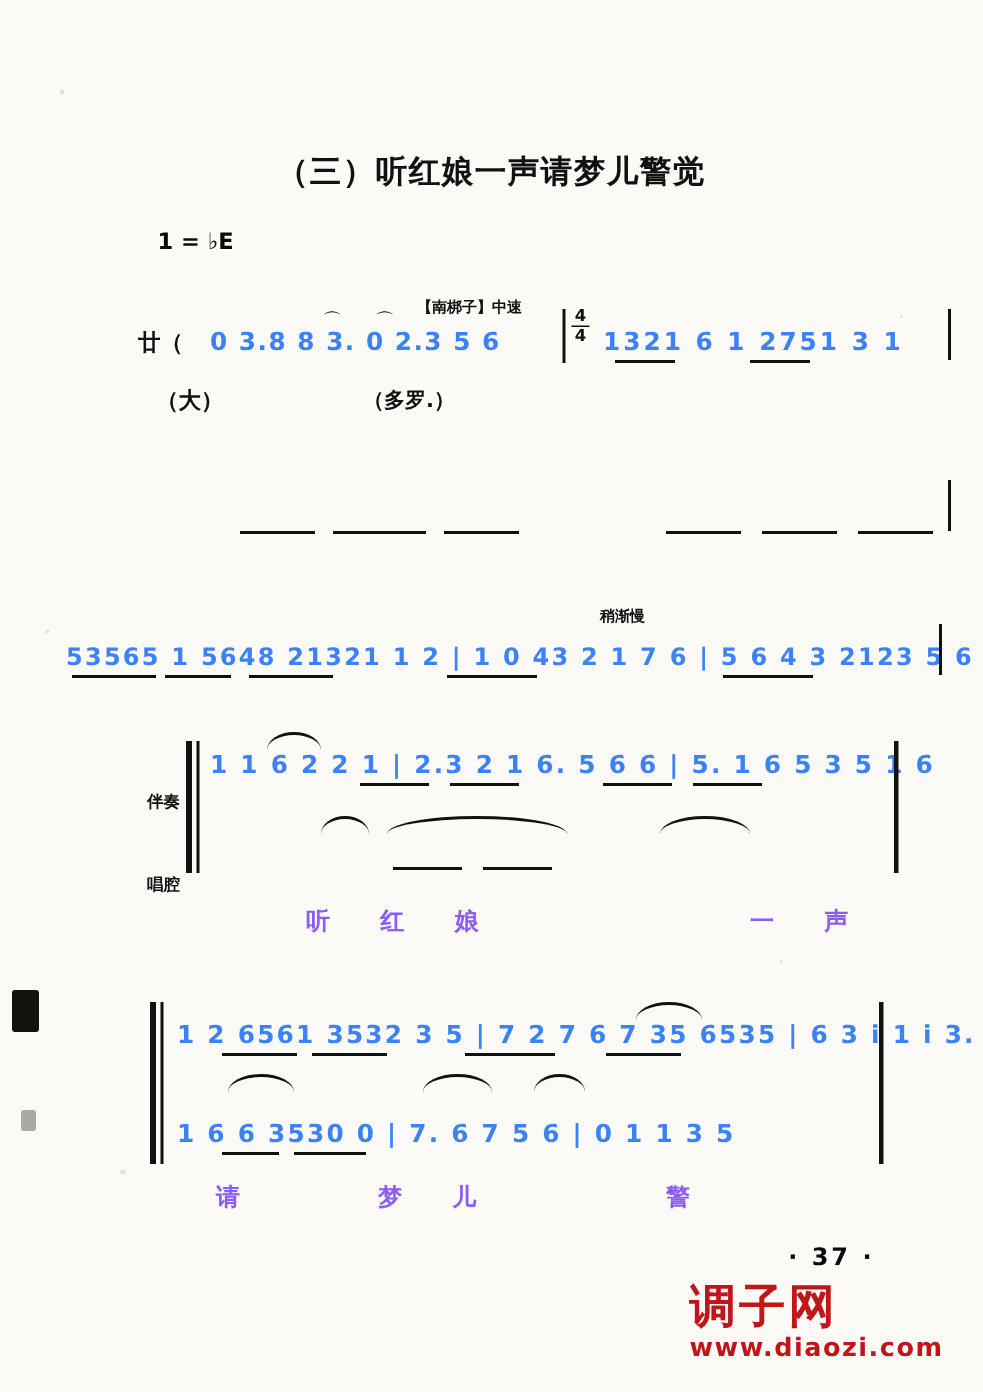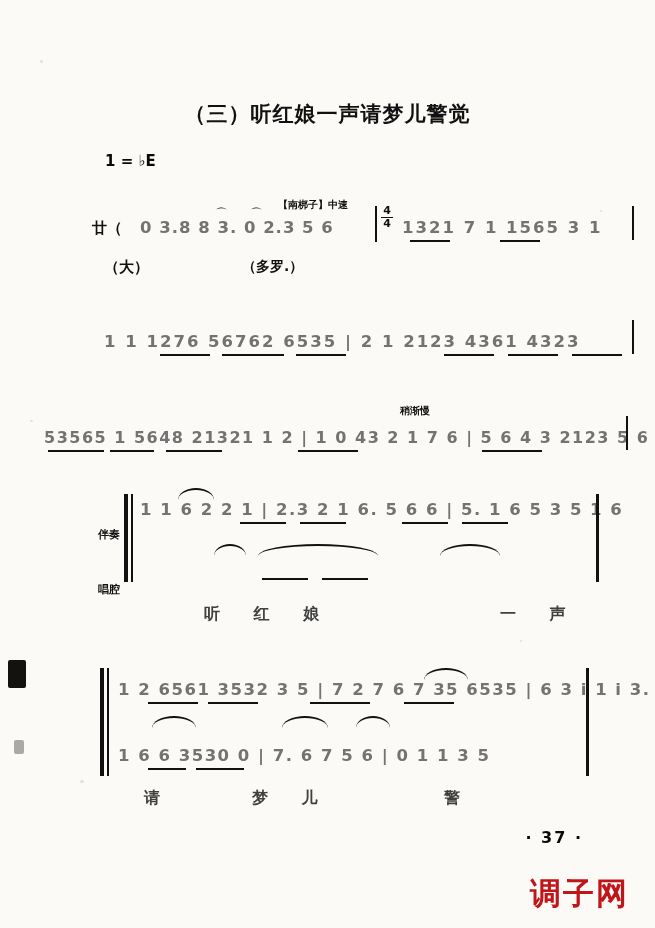--- a/index.html
+++ b/index.html
@@ -60,30 +60,30 @@
     color: #111;
   }
 
   .sysrow {
     position: absolute;
     font-family: "DejaVu Sans", sans-serif;
     font-size: 16.5px;
     font-weight: 700;
     letter-spacing: 0.5px;
     white-space: nowrap;
-    color: #737373;
+    color: #3b82f6;
   }
   .lyricrow {
     position: absolute;
     font-family: "DejaVu Sans", sans-serif;
     font-size: 16px;
     font-weight: 700;
     letter-spacing: 14px;
     white-space: nowrap;
-    color: #404040;
+    color: #8b5cf6;
   }
   .smalllabel {
     position: absolute;
     font-family: "DejaVu Sans", sans-serif;
     font-size: 11px;
     font-weight: 700;
     color: #111;
     margin-top: 24px;
   }
   .paren {
@@ -187,27 +187,26 @@
   <div style="position:absolute;left:215px;top:205px;font-size:13px;font-family:'DejaVu Sans',sans-serif;">⌒</div>
   <div style="position:absolute;left:250px;top:205px;font-size:13px;font-family:'DejaVu Sans',sans-serif;">⌒</div>
 
   <div class="barline" style="left:375px;top:206px;height:36px;"></div>
   <div class="meter" style="left:378px;top:206px;width:18px;">
     <div>4</div>
     <div style="border-top:1.5px solid #111;width:12px;margin:1px auto 1px;"></div>
     <div>4</div>
   </div>
 
-  <div class="sysrow" style="left:402px;top:218px;letter-spacing:2px;">1321   7 1    1565 3 1</div>
+  <div class="sysrow" style="left:402px;top:218px;letter-spacing:2px;">1321   6 1    2751 3 1</div>
   <div class="barline" style="left:632px;top:206px;height:34px;"></div>
 
   <div class="underline-group" style="left:410px;top:240px;width:40px;"></div>
   <div class="underline-group" style="left:500px;top:240px;width:40px;"></div>
 
-  <div class="sysrow" style="left:104px;top:332px;letter-spacing:2px;">1  1    1276   56762   6535    |    2  1     2123   4361   4323</div>
   <div class="barline" style="left:632px;top:320px;height:34px;"></div>
   <div class="underline-group" style="left:160px;top:354px;width:50px;"></div>
   <div class="underline-group" style="left:222px;top:354px;width:62px;"></div>
   <div class="underline-group" style="left:296px;top:354px;width:50px;"></div>
   <div class="underline-group" style="left:444px;top:354px;width:50px;"></div>
   <div class="underline-group" style="left:508px;top:354px;width:50px;"></div>
   <div class="underline-group" style="left:572px;top:354px;width:50px;"></div>
 
   <div class="tempo-mark" style="left:400px;top:404px;">稍渐慢</div>
   <div class="sysrow" style="left:44px;top:428px;letter-spacing:1.5px;font-size:16px;">53565 1  5648  21321  1 2 | 1  0 43  2 1 7 6 | 5 6 4 3  2123 5 6 )</div>
@@ -266,15 +265,16 @@
   <div class="thickline" style="left:586px;top:668px;width:3px;height:108px;"></div>
 
   <div class="lyricrow" style="left:144px;top:788px;letter-spacing:0;">请</div>
   <div class="lyricrow" style="left:252px;top:788px;">梦 儿</div>
   <div class="lyricrow" style="left:444px;top:788px;letter-spacing:0;">警</div>
 
   <div class="pagenum">· 37 ·</div>
 
   <div class="watermark">
     <div class="wm-main">调子网</div>
+    <div class="wm-sub">www.diaozi.com</div>
   </div>
 
 </div>
 
 </body></html>

